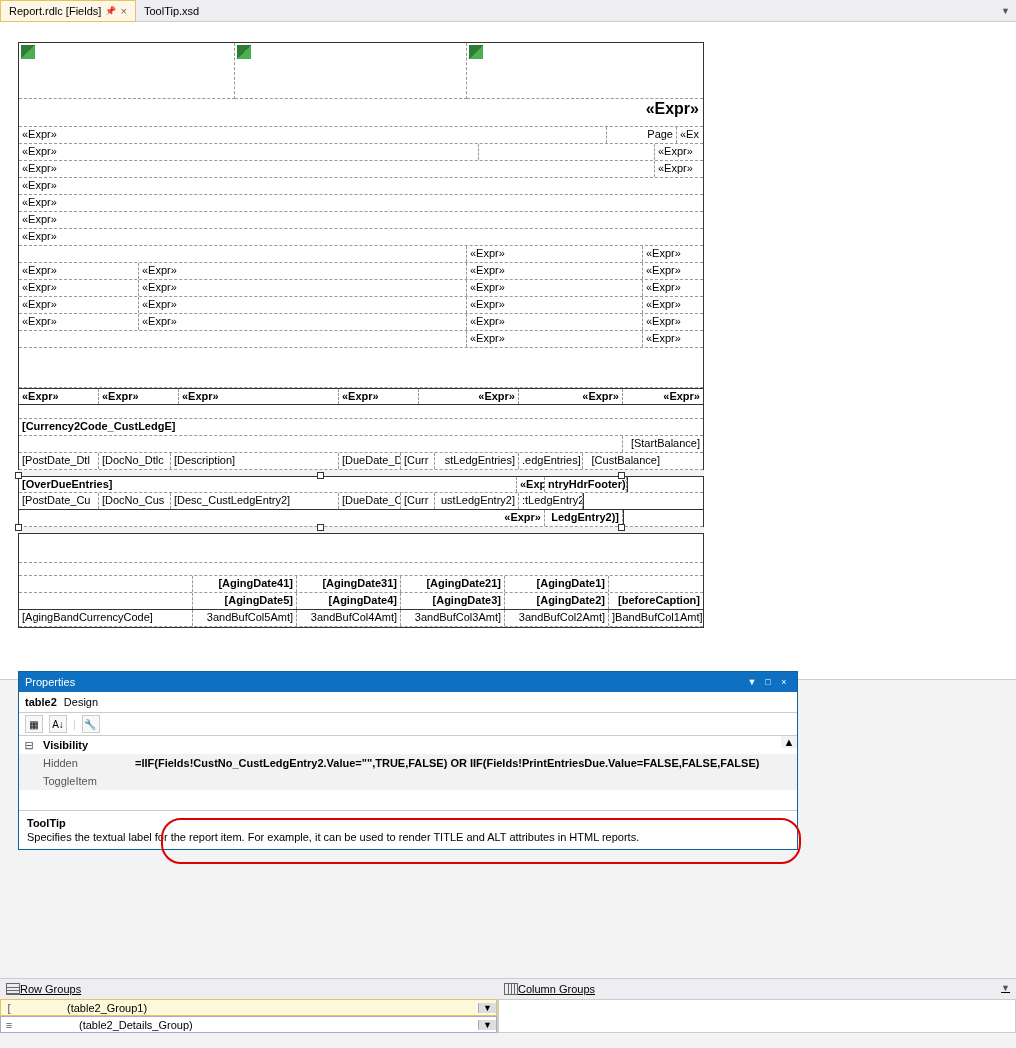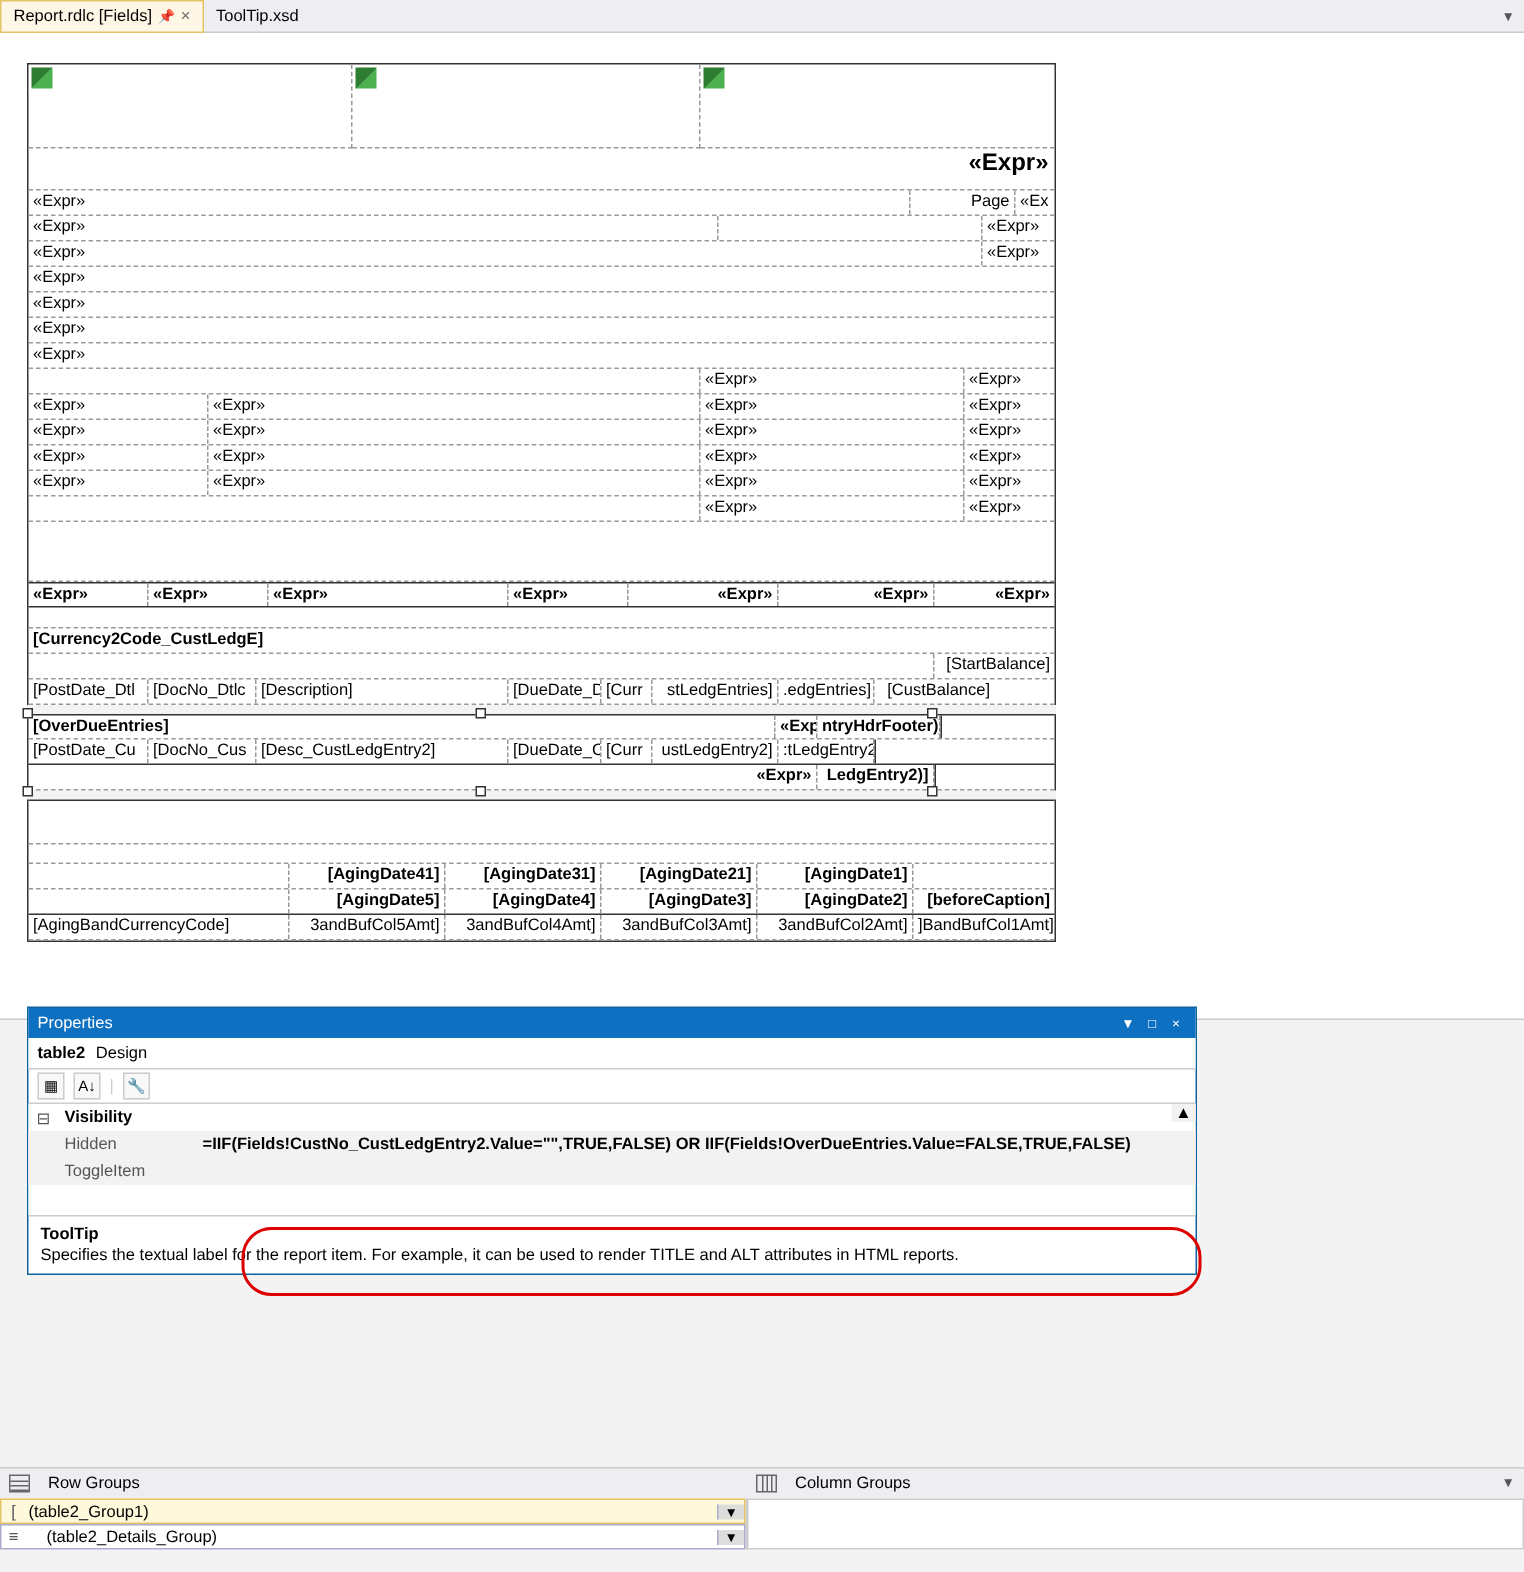--- a/index.html
+++ b/index.html
@@ -50,30 +50,30 @@
 .prow.cat .plabel { font-weight: bold; color: #000; }
 .prow.shaded { background: #f2f2f2; }
 .props-arrow { background:#f2f2f2; width:16px; text-align:center; }
 .annot { position: absolute; left: 142px; top: 82px; width: 640px; height: 46px; border: 2px solid #d00; border-radius: 20px; pointer-events: none; }
 .props-desc { border-top: 1px solid #ccc; padding: 6px 8px; }
 .props-desc-title { font-weight: bold; margin-bottom: 2px; }
 
 
 .groups { position: absolute; left: 0; top: 978px; width: 1016px; border-top: 1px solid #ccc; background: #eeeef2; }
 .group-heads { display: flex; height: 20px; align-items: center; }
-.group-head { width: 498px; padding: 2px 6px; display: flex; align-items: flex-start; gap: 12px; }
+.group-head { width: 498px; padding: 2px 6px; display: flex; align-items: flex-start; gap: 0; text-decoration: underline; }
 .gicon { display:inline-block; width:14px; height:12px; border:1px solid #666; position:relative; }
 .gicon.rows::before { content:""; position:absolute; left:0; top:3px; right:0; height:1px; background:#666; box-shadow: 0 3px 0 #666, 0 6px 0 #666; }
 .gicon.cols::before { content:""; position:absolute; left:3px; top:0; bottom:0; width:1px; background:#666; box-shadow: 3px 0 0 #666, 6px 0 0 #666; }
 .group-head .dd { margin-left: auto; font-size:9px; color:#555; }
 .group-body { display: flex; }
 .group-col { width: 498px; border-right: 1px solid #ccc; }
 .group-item { display: flex; align-items: center; height: 17px; background: #fff; border: 1px solid #aac; margin: 0; }
 .group-item .glyph { width: 16px; text-align: center; color: #555; }
-.group-item .glabel { flex: 1; padding-left: 2px; }
+.group-item .glabel { flex: 1; padding-left: 2px; margin-left: 48px; }
 .group-item .gdd { width: 18px; text-align: center; background: #ddd; border-left: 1px solid #aac; font-size:9px; }
 .group-item.sel { background: #fff9dc; border-color: #e5c365; }
 .group-item.indent .glabel { padding-left: 14px; }
 .tool-icon { width:18px; height:18px; display:inline-flex; align-items:center; justify-content:center; border:1px solid #ccc; font-size:10px; background:#f8f8f8; }
 </style>
 </head>
 <body>
 
 <div class="tabbar">
   <div class="tab active">
@@ -300,21 +300,21 @@
   </div>
   <div class="props-grid" style="position:relative">
     <div class="props-arrow" style="position:absolute;right:0;top:0">▲</div>
     <div class="prow cat">
       <span class="exp">⊟</span>
       <span class="plabel">Visibility</span>
     </div>
     <div class="prow shaded">
       <span class="exp"></span>
       <span class="plabel">Hidden</span>
-      <span class="pvalue bold">=IIF(Fields!CustNo_CustLedgEntry2.Value="",TRUE,FALSE) OR IIF(Fields!OverDueEntries.Value=FALSE,TRUE,FALSE)</span>
+      <span class="pvalue bold">=IIF(Fields!CustNo_CustLedgEntry2.Value="",TRUE,FALSE) OR IIF(Fields!PrintEntriesDue.Value=FALSE,FALSE,FALSE)</span>
     </div>
     <div class="prow shaded">
       <span class="exp"></span>
       <span class="plabel">ToggleItem</span>
       <span class="pvalue"></span>
     </div>
     <div style="height:20px"></div>
     <div class="annot"></div>
   </div>
   <div class="props-desc">

